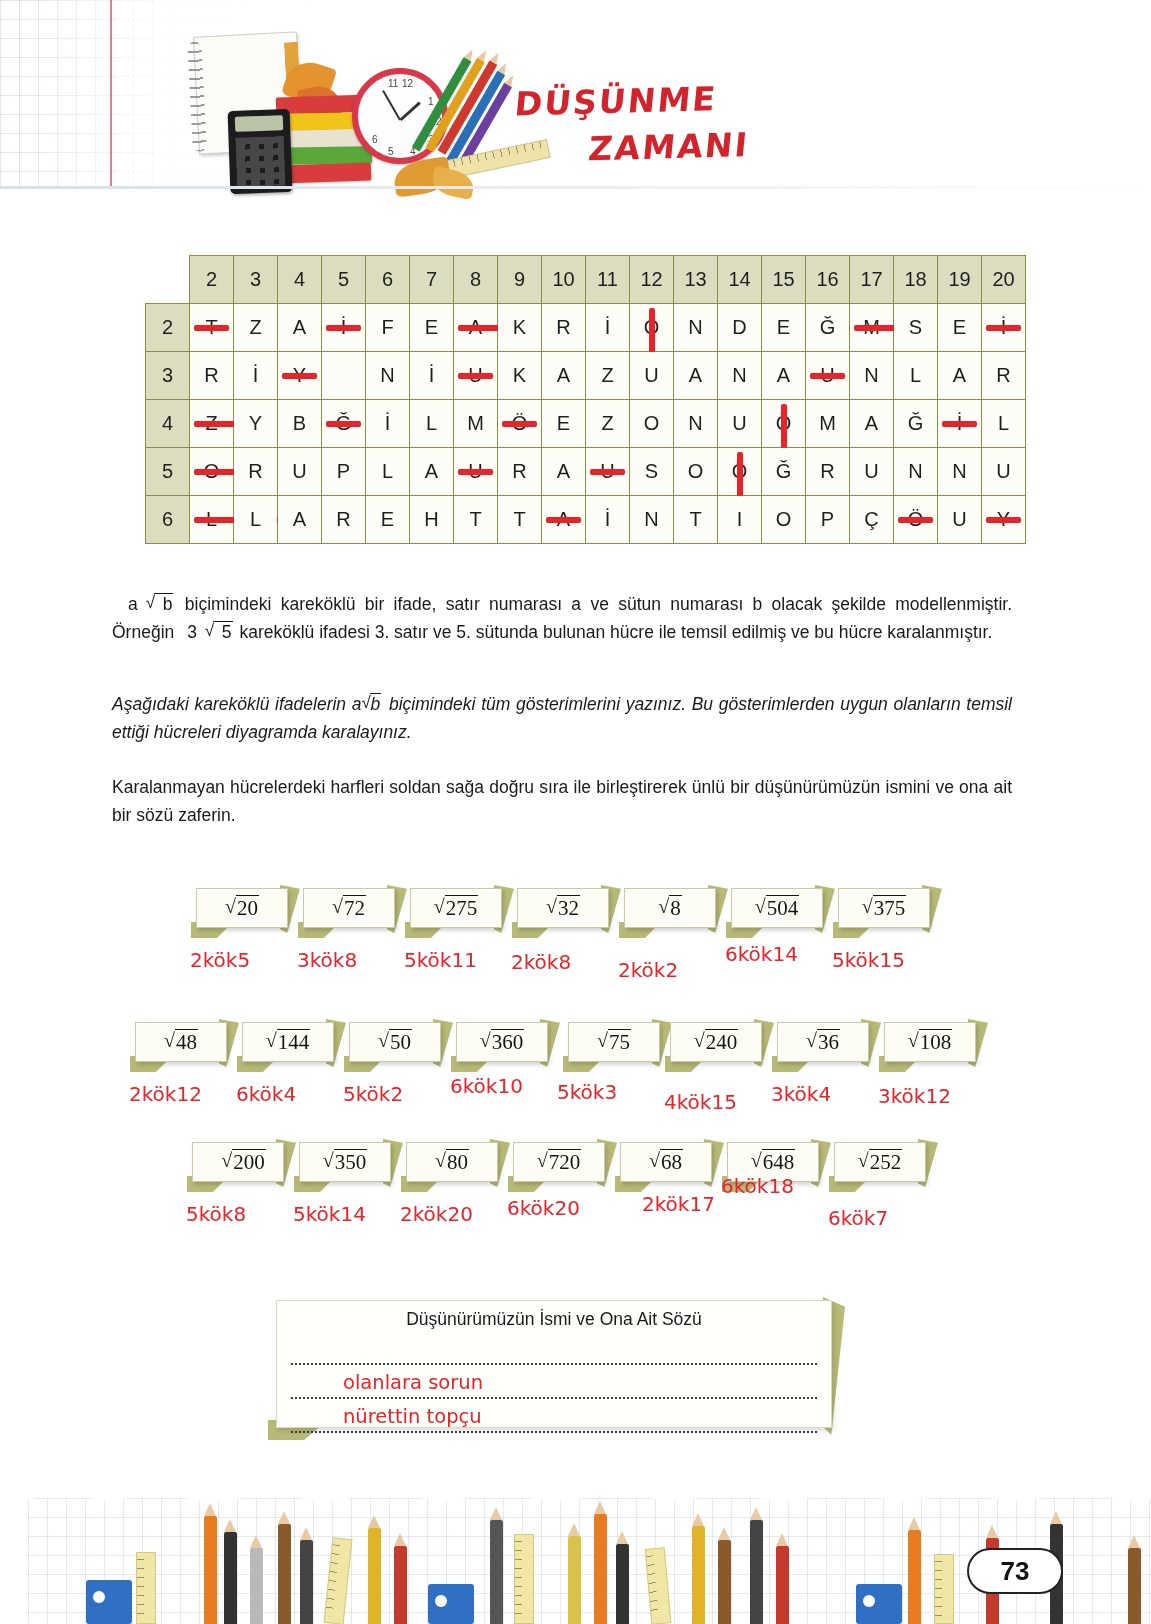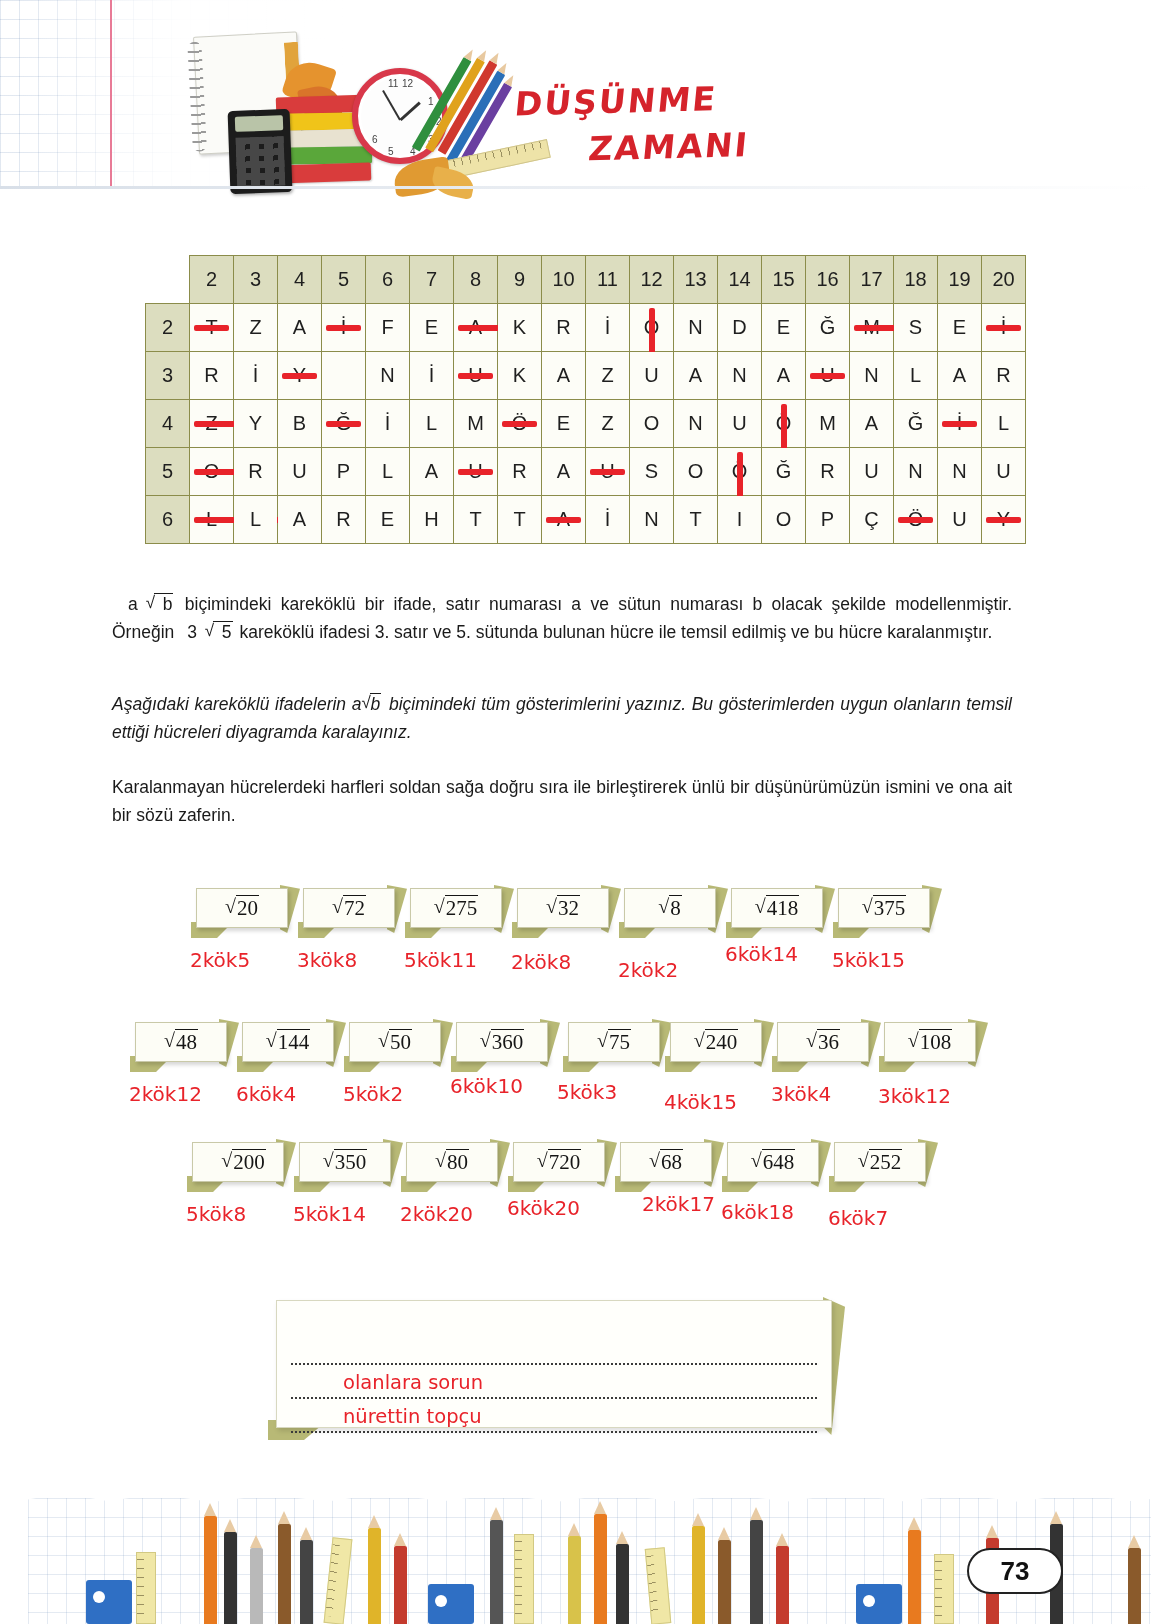--- a/index.html
+++ b/index.html
@@ -460,21 +460,21 @@
     <div class="ans" style="left:404px;top:948px;">5kök11</div>
     <div class="card" style="left:517px;top:888px;">
       <span class="sqrt"><span>32</span></span>
     </div>
     <div class="ans" style="left:511px;top:950px;">2kök8</div>
     <div class="card" style="left:624px;top:888px;">
       <span class="sqrt"><span>8</span></span>
     </div>
     <div class="ans" style="left:618px;top:958px;">2kök2</div>
     <div class="card" style="left:731px;top:888px;">
-      <span class="sqrt"><span>418</span></span>
+      <span class="sqrt"><span>504</span></span>
     </div>
     <div class="ans" style="left:725px;top:942px;">6kök14</div>
     <div class="card" style="left:838px;top:888px;">
       <span class="sqrt"><span>375</span></span>
     </div>
     <div class="ans" style="left:832px;top:948px;">5kök15</div>
   </div>
 <div class="cards-row" id="cards-row-2" style="left: 0px; top: 0px;">
     <div class="card" style="left:135px;top:1022px;">
       <span class="sqrt"><span>48</span></span>
@@ -526,28 +526,29 @@
       <span class="sqrt"><span>720</span></span>
     </div>
     <div class="ans" style="left:507px;top:1196px;">6kök20</div>
     <div class="card" style="left:620px;top:1142px;">
       <span class="sqrt"><span>68</span></span>
     </div>
     <div class="ans" style="left:642px;top:1192px;">2kök17</div>
     <div class="card" style="left:727px;top:1142px;">
       <span class="sqrt"><span>648</span></span>
     </div>
-    <div class="ans" style="left:721px;top:1200px;">6kök18</div>
+    <div class="ans" style="left:721px;top:1174px;">6kök18</div>
     <div class="card" style="left:834px;top:1142px;">
       <span class="sqrt"><span>252</span></span>
     </div>
     <div class="ans" style="left:828px;top:1206px;">6kök7</div>
   </div>
 
 <div class="answer-box">
+  <div class="ab-title">Düşünürümüzün İsmi ve Ona Ait Sözü</div>
   <div class="dot-line dl1"></div>
   <div class="dot-line dl2"></div>
   <div class="dot-line dl3"></div>
   <div class="hand" style="left:66px; top:70px;">olanlara sorun</div>
   <div class="hand" style="left:66px; top:104px;">nürettin topçu</div>
 </div>
 
 <div class="footer">
   <div class="footer-grid"></div>
   <div class="footer-tear"></div>

